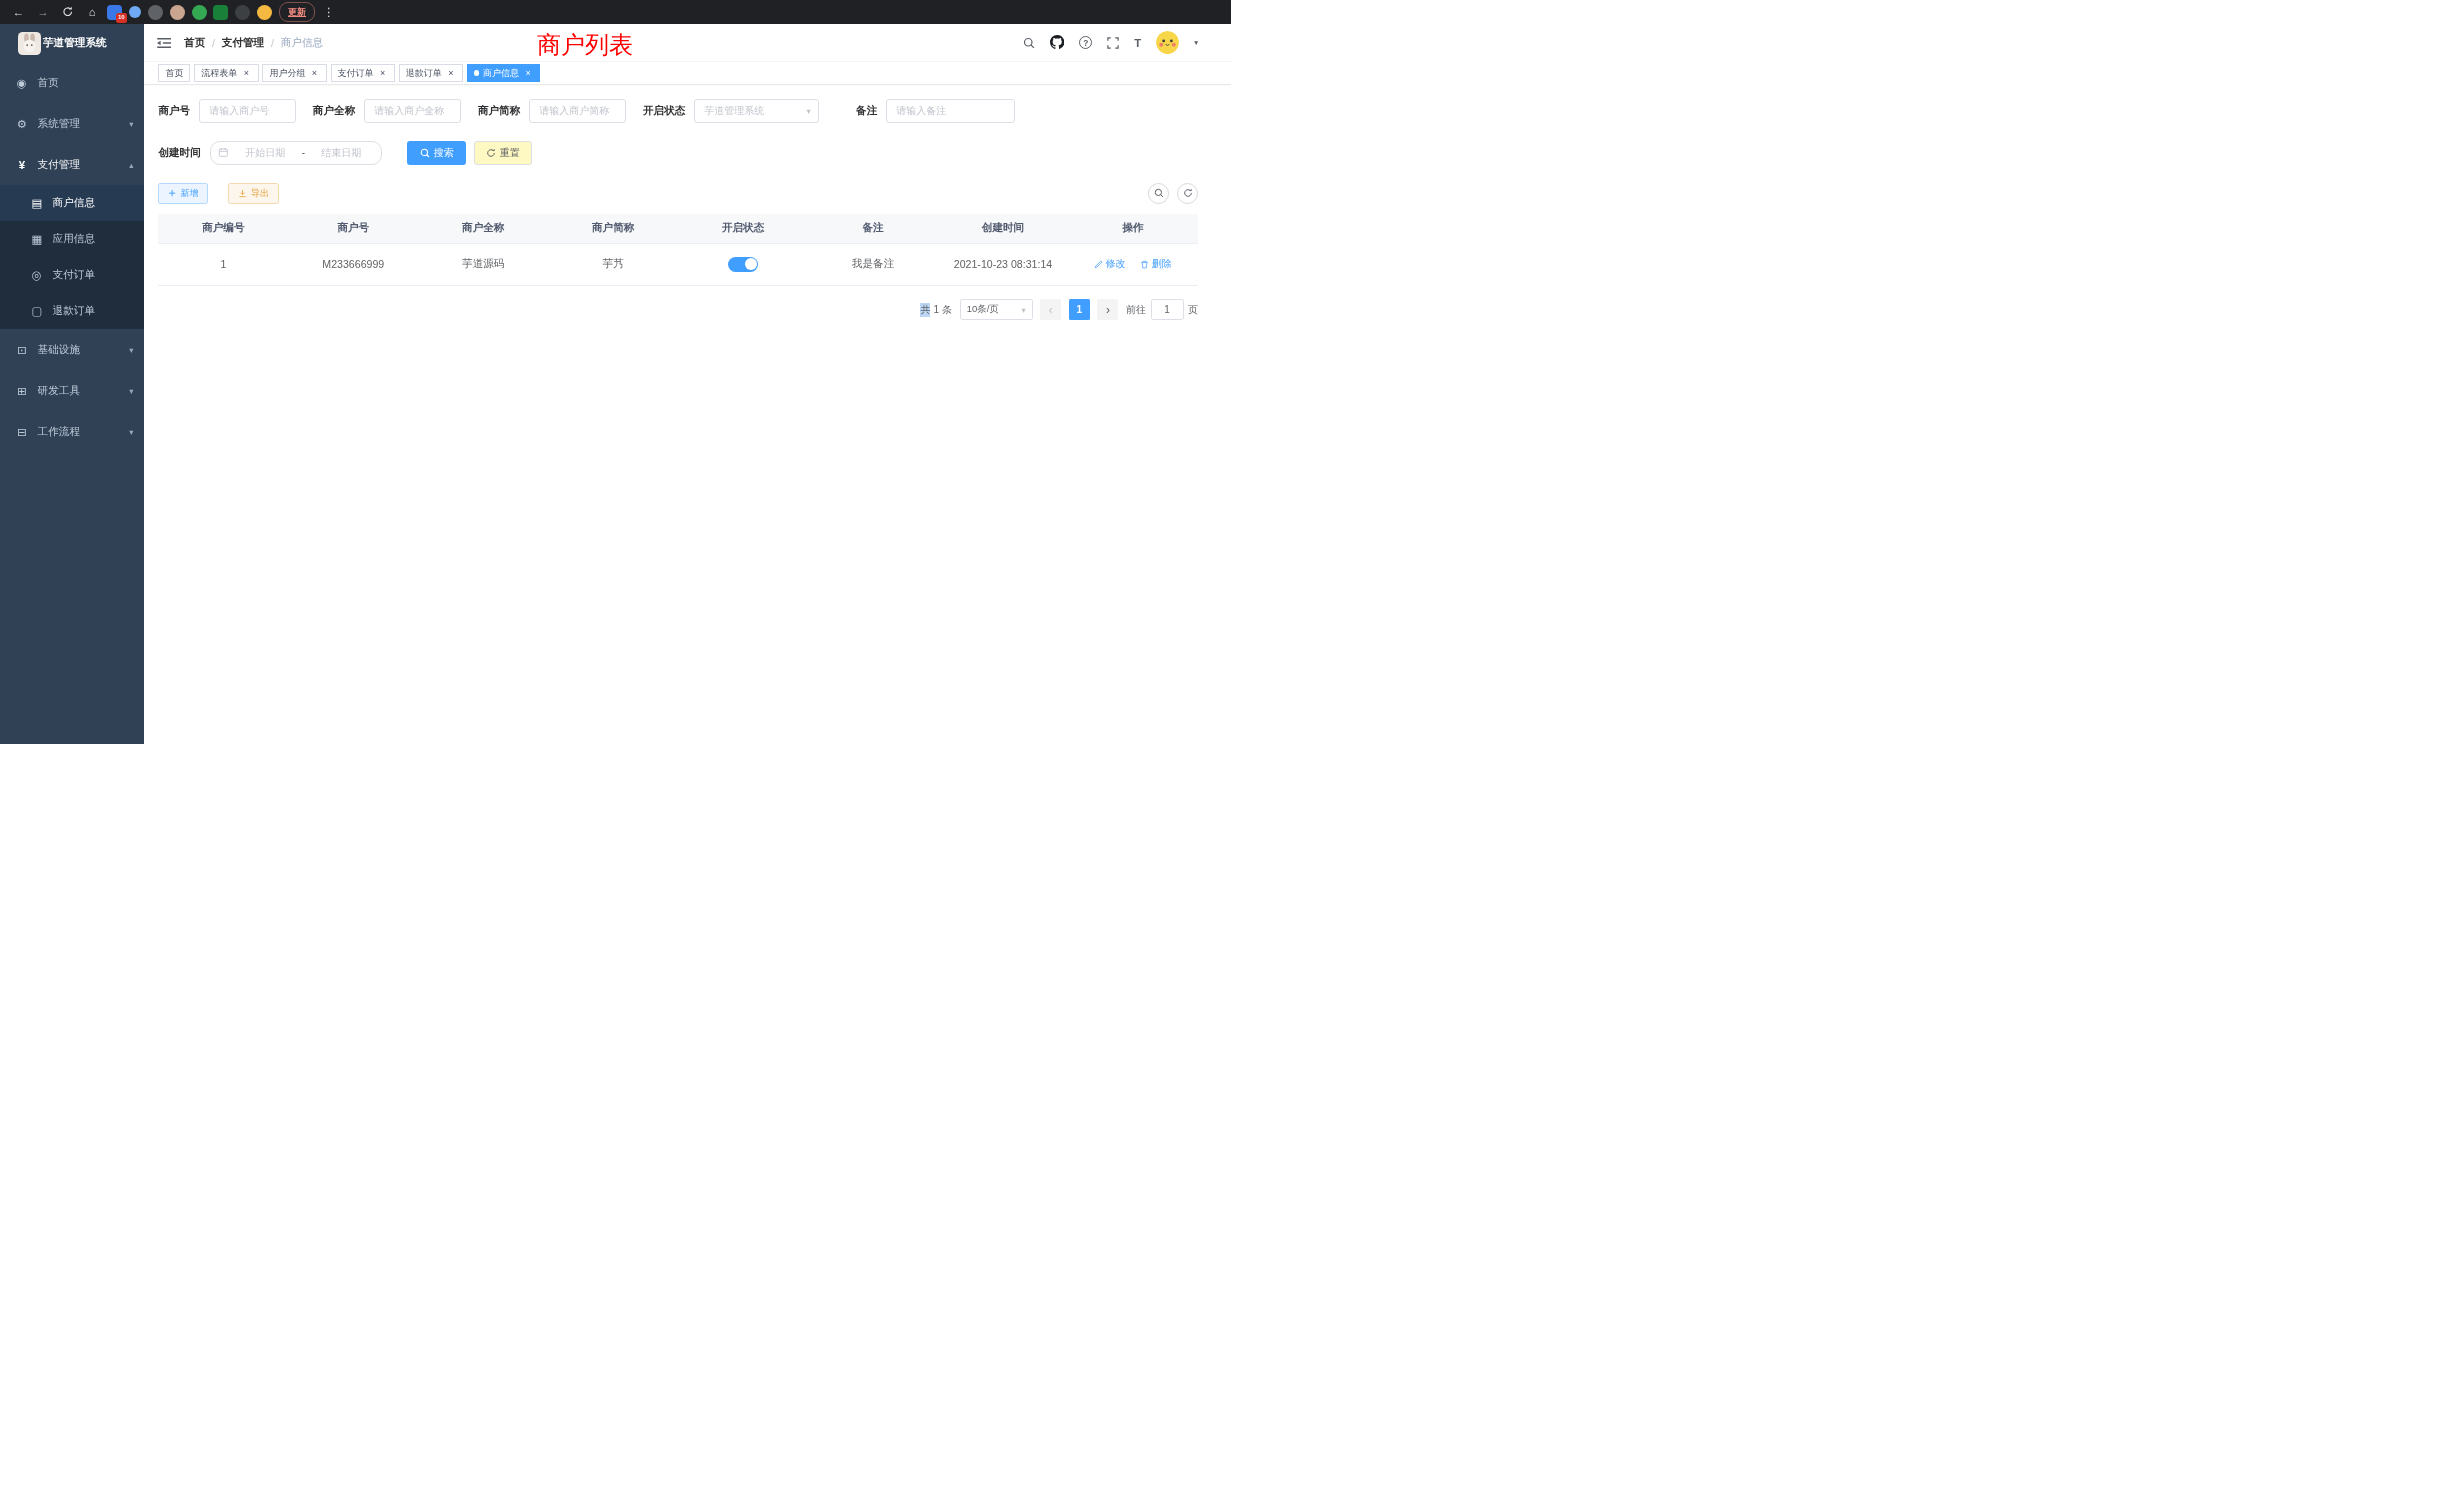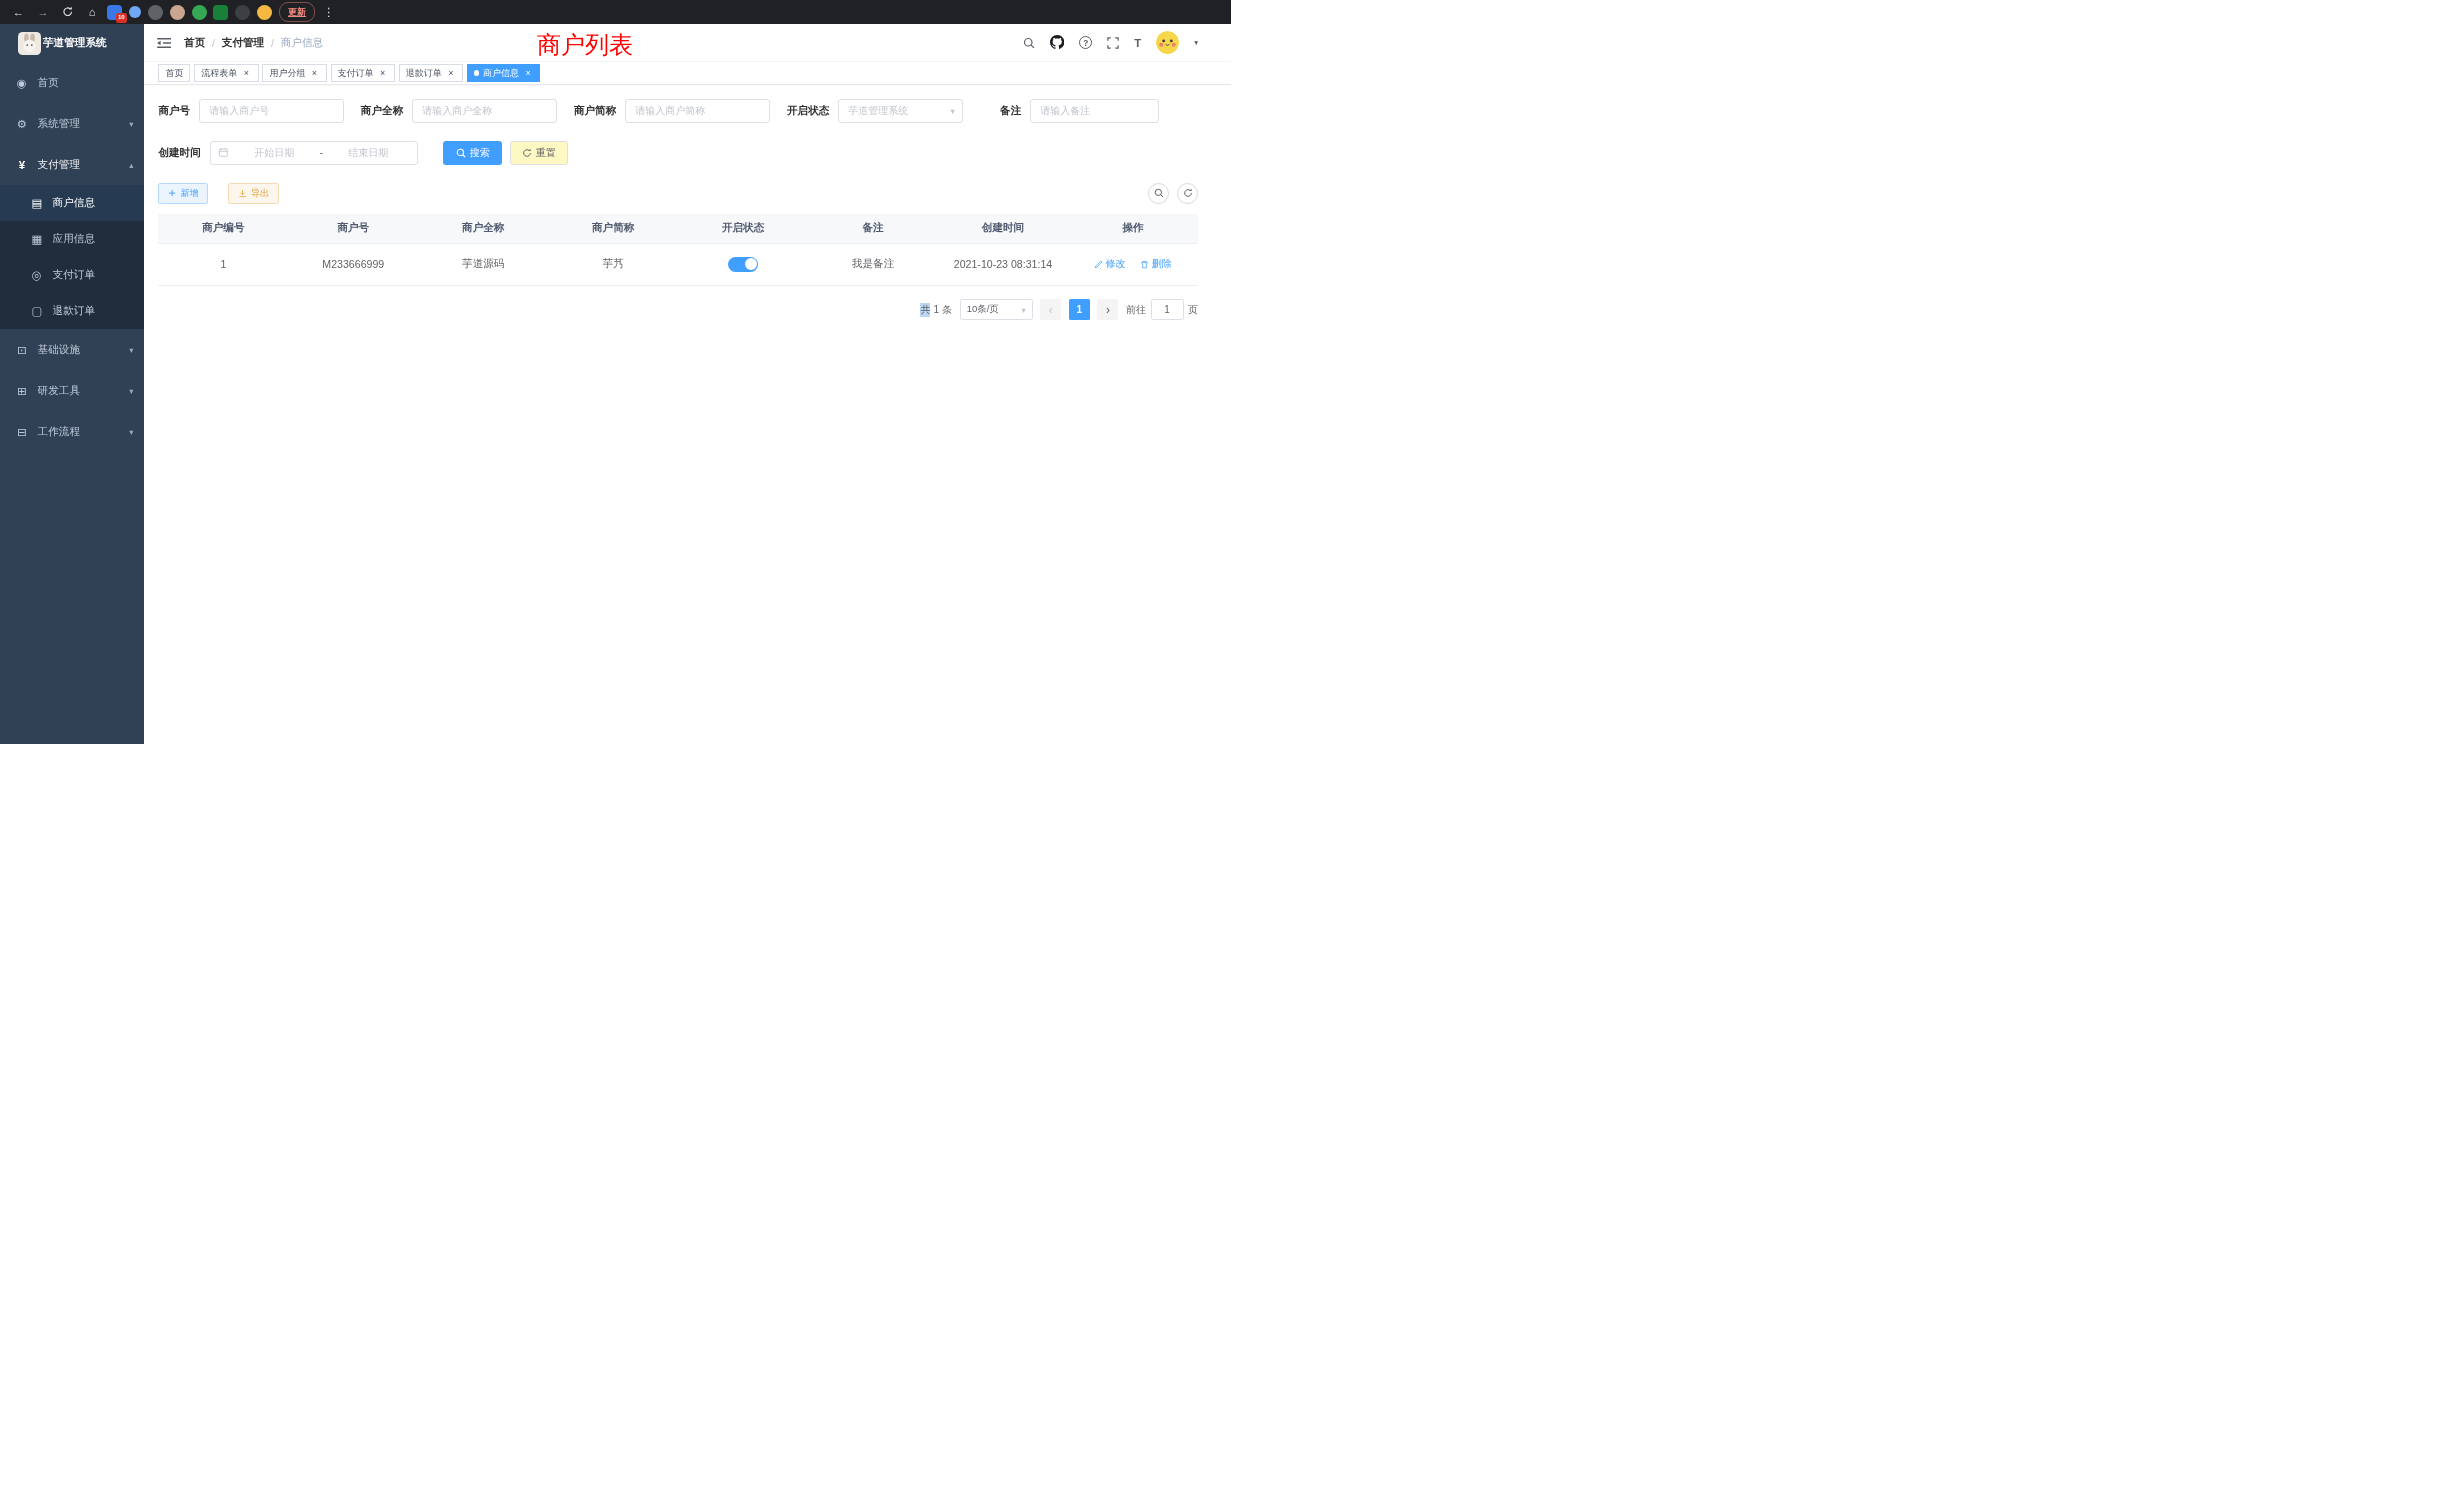--- a/index.html
+++ b/index.html
@@ -75,26 +75,26 @@
 
   
   .content { flex:1; padding:13.6px 33px 0 14.4px; }
   .filter-row { display:flex; align-items:center; margin-bottom:18px; }
   .ff { display:flex; align-items:center; margin-right:16.7px; }
   .ff.gap-lg { margin-left:20px; }
   .ff-label { font-size:10.6px; color:#303133; font-weight:600; margin-right:9px; white-space:nowrap; }
   .inp { height:24px; border:0.8px solid #dcdfe6; border-radius:3px; padding:0 9px; font-size:10px;
          color:#606266; outline:none; background:#fff; font-family:inherit; }
   .inp::placeholder { color:#c0c4cc; }
-  .w160{width:145px} .w170{width:129px}
+  .w160{width:97px} .w170{width:129px}
   .sel { width:125px; height:24px; border:0.8px solid #dcdfe6; border-radius:3px; display:flex; align-items:center;
          padding:0 7.6px 0 9px; cursor:pointer; background:#fff; }
   .sel .ph { flex:1; font-size:10px; color:#c0c4cc; white-space:nowrap; overflow:hidden; }
   .sel .caret { color:#c0c4cc; font-size:8.3px; }
-  .date-range { width:208px; height:24px; border:0.8px solid #dcdfe6; border-radius:3px; display:flex;
+  .date-range { width:172px; height:24px; border:0.8px solid #dcdfe6; border-radius:10px; display:flex;
                 align-items:center; padding:0 7.6px; gap:4.5px; background:#fff; cursor:pointer; }
   .date-range .ph { font-size:10px; color:#c0c4cc; flex:1; text-align:center; white-space:nowrap; }
   .date-range .dsep { font-size:10px; color:#606266; }
   .cal { color:#c0c4cc; display:flex; }
 
   .btn { height:24px; display:inline-flex; align-items:center; gap:3.8px; border-radius:3px; font-size:10px;
          padding:0 11.4px; cursor:pointer; border:0.8px solid transparent; font-family:Liberation Serif, serif; }
   .btn-primary { background:#409eff; color:#fff; margin-left:9px; }
   .btn-plain { background:#fef9c3; border-color:#dcdfe6; color:#606266; margin-left:7.6px; }
 

